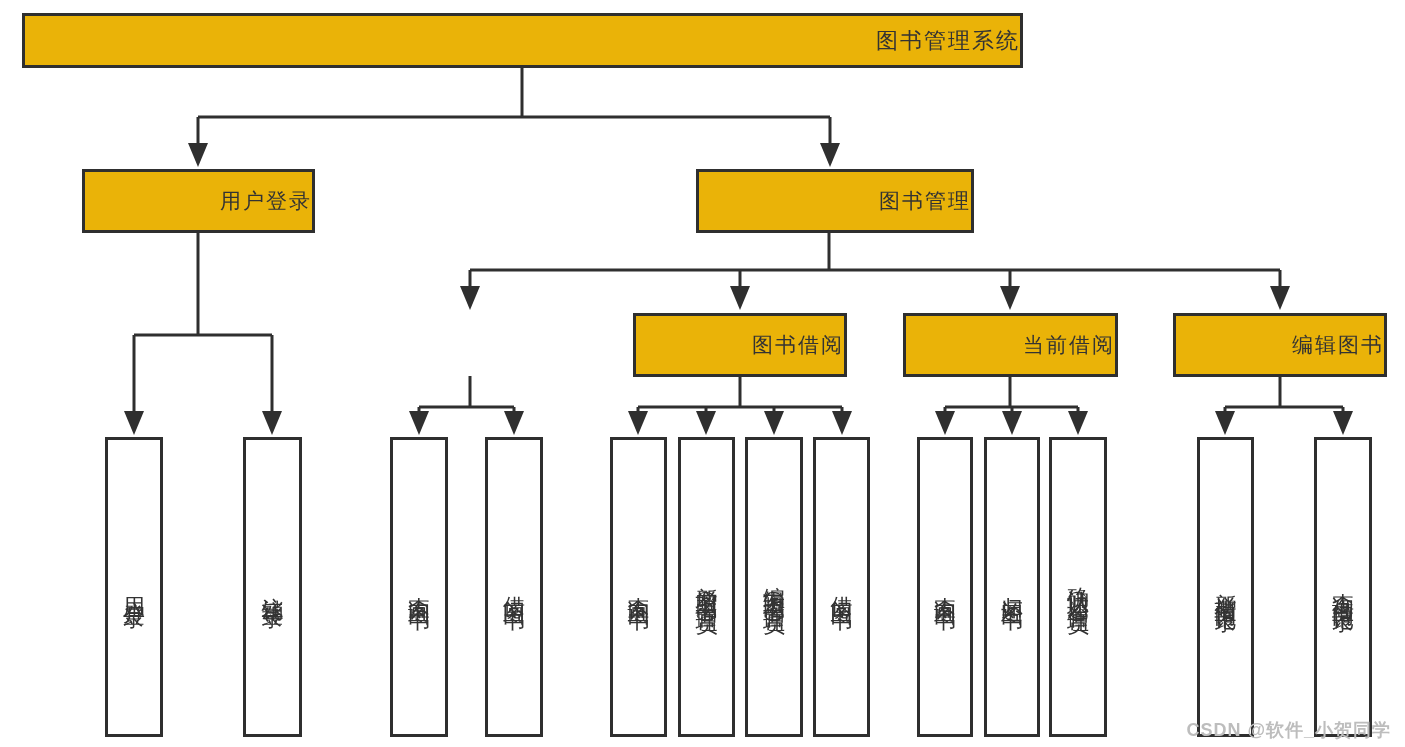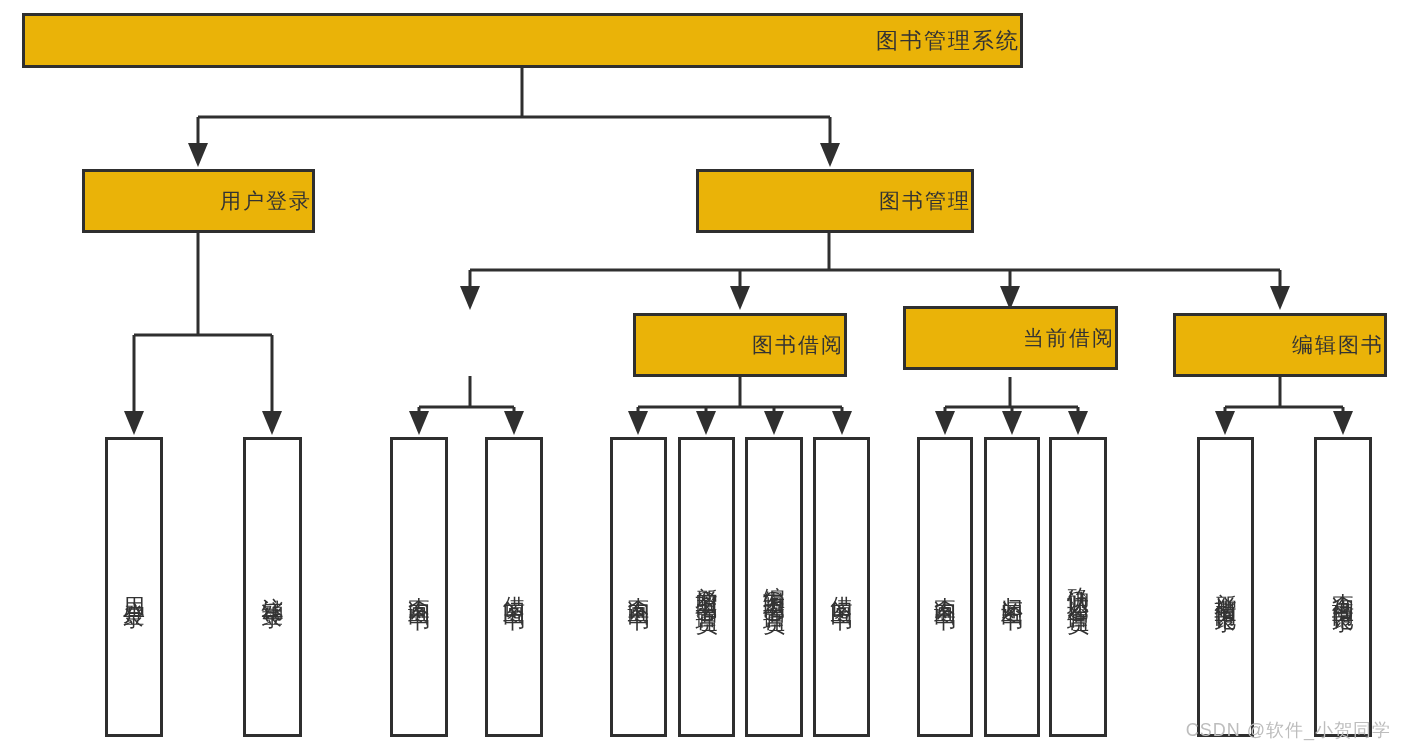--- a/index.html
+++ b/index.html
@@ -44,20 +44,21 @@
     color:var(--text);
     white-space:nowrap;
   }
   .watermark{
     position:absolute;
     right:14px;bottom:5px;
     font-size:18px;
     color:var(--wm);
     letter-spacing:1px;
     white-space:nowrap;
+    font-weight:bold;
   }
 </style>
 </head>
 <body>
 
 <div class="canvas">
 
   <svg class="wires" id="wires" viewBox="0 0 1405 747" xmlns="http://www.w3.org/2000/svg">
       <line x1="522" y1="68" x2="522" y2="117" stroke="#2f2f2f" stroke-width="3"></line>
       <line x1="198" y1="117" x2="830" y2="117" stroke="#2f2f2f" stroke-width="3"></line>
@@ -120,21 +121,21 @@
   <div class="hbox" style="left:82px;top:169px;width:233px;height:64px">
     <span>用户登录</span>
   </div>
   <div class="hbox" style="left:696px;top:169px;width:278px;height:64px">
     <span>图书管理</span>
   </div>
 
   <div class="hbox" style="left:633px;top:313px;width:214px;height:64px">
     <span>图书借阅</span>
   </div>
-  <div class="hbox" style="left:903px;top:306px;width:215px;height:64px">
+  <div class="hbox" style="left:903px;top:313px;width:215px;height:64px">
     <span>当前借阅</span>
   </div>
   <div class="hbox" style="left:1173px;top:313px;width:214px;height:64px">
     <span>编辑图书</span>
   </div>
 
   <div class="leaf" style="left:105px;width:58px">
     <span class="vtext">用户登录</span>
   </div>
   <div class="leaf" style="left:243px;width:59px">

